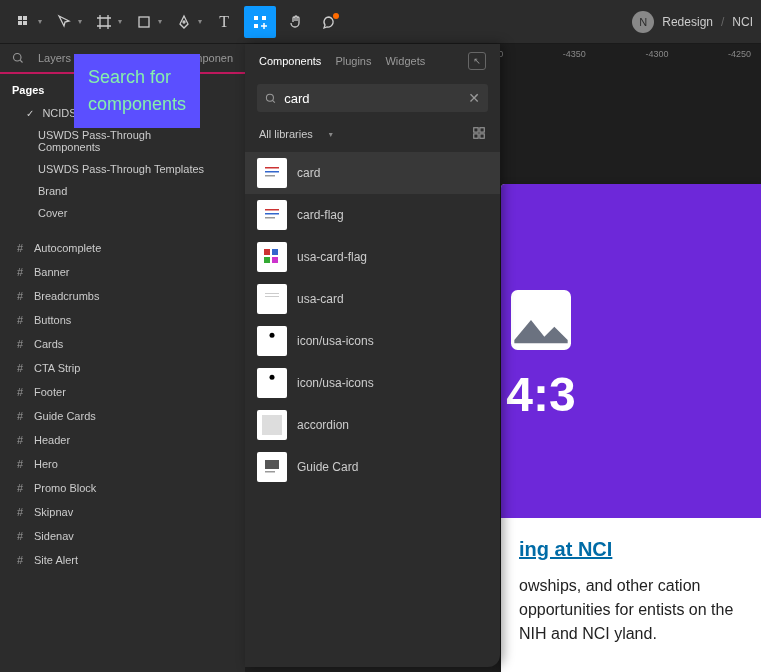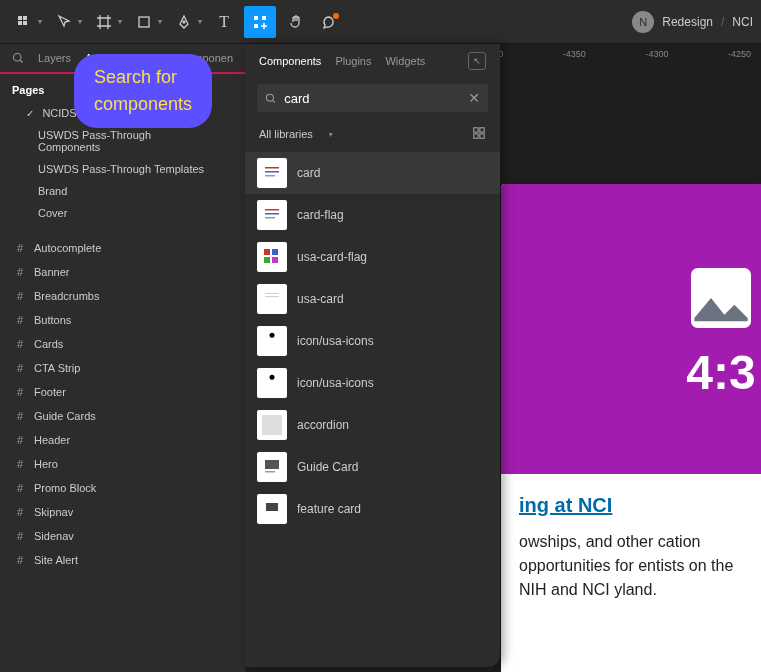--- a/index.html
+++ b/index.html
@@ -12,34 +12,34 @@
 .chev { font-size:8px; color:#888; margin-left:-6px; margin-right:2px;}
 .orange-dot { width:6px; height:6px; background:#ff6b00; border-radius:50%; position:relative; top:-6px; left:-4px;}
 .tb-right { margin-left:auto; display:flex; align-items:center; gap:8px; color:#ccc; }
 .avatar { width:22px; height:22px; border-radius:50%; background:#888; display:flex; align-items:center; justify-content:center; color:#2c2c2c; font-size:11px; font-weight:500;}
 .crumb-sep { color:#666; }
 .app { display:flex; height:calc(100% - 44px); }
 .leftpanel { width:245px; background:#2c2c2c; display:flex; flex-direction:column; position:relative; }
 .tabs { display:flex; align-items:center; gap:14px; padding:8px 12px; font-size:11px; color:#999; border-bottom:2px solid #be185d; }
 .tabs .act { color:#fff; }
 .tabs .dot::after { content:"•"; font-size:8px; position:relative; top:-4px; left:1px;}
-.callout { position:absolute; top:54px; left:74px; background:#5b4fff; color:#fde047; font-family:ui-monospace,Menlo,monospace; font-size:18px; padding:10px 20px; z-index:30; line-height:1.5;border-radius:23px; }
+.callout { position:absolute; top:54px; left:74px; background:#5b4fff; color:#86efac; font-family:ui-monospace,Menlo,monospace; font-size:18px; padding:10px 14px; z-index:30; line-height:1.5; }
 .sec-label { font-size:11px; color:#fff; font-weight:600; padding:10px 12px 6px;}
 .pages { padding:0 22px 8px; }
 .page-item { display:flex; align-items:center; gap:6px; padding:5px 8px 5px 16px; font-size:11px; color:#ccc; border-radius:2px;}
 .page-item.cur::before { content:"✓"; font-size:10px; margin-left:-12px; margin-right:2px; }
 .complist { padding:4px 8px; overflow:auto; }
 .comp-item { display:flex; align-items:center; gap:8px; padding:6px 6px; font-size:11px; color:#ccc; }
 .hash { color:#999; width:12px; text-align:center; }
 .canvas { flex:1; background:#1e1e1e; position:relative; overflow:hidden; }
 .ruler-h { position:absolute; top:0; left:0; right:0; height:20px; background:#2c2c2c00; display:flex; justify-content:space-around; font-size:9px; color:#888; align-items:center; gap:40px; padding-left:60px;}
 .ruler-v { position:absolute; top:0; left:0; bottom:0; width:20px; display:flex; flex-direction:column; justify-content:flex-end; align-items:center; font-size:9px; color:#888; gap:40px; padding-bottom:40px;}
 .ruler-v span { writing-mode:vertical-rl; }
 .card-preview { position:absolute; right:0; top:140px; bottom:0; width:260px; background:#fff; border-radius:4px 0 0 0; box-shadow:0 2px 8px rgba(0,0,0,0.3);}
-.card-img { height:290px; background:#a21caf; display:flex; align-items:center; justify-content:flex-end; border-radius:4px 0 0 0; }
+.card-img { height:334px; background:#6d28d9; display:flex; align-items:center; justify-content:flex-start; border-radius:4px 0 0 0; }
 .card-img .ph { text-align:center; }
 .card-img .ph svg { width:80px; height:80px; }
 .ratio { font-size:48px; font-weight:700; color:#fff; margin-top:4px;}
 .card-body { padding:16px 18px; color:#222; font-size:16px; line-height:1.5; }
 .card-body a { color:#006ba6; text-decoration:underline; font-weight:600; font-size:20px; }
 .asset-panel { position:absolute; top:44px; left:245px; width:255px; bottom:5px; background:#2c2c2c; z-index:20; box-shadow:3px 0 12px rgba(0,0,0,0.4); border-radius:0 0 12px 0;}
 .asset-tabs { display:flex; align-items:center; padding:8px 14px; font-size:11px; color:#999; gap:14px; }
 .asset-tabs .act { color:#fff; font-weight:500;}
 .asset-tabs .ricon { margin-left:auto; width:18px; height:18px; border:1px solid #666; border-radius:3px; display:flex; align-items:center; justify-content:center; font-size:9px;}
 .search { margin:6px 12px; background:#383838; border-radius:3px; display:flex; align-items:center; padding:6px 8px; gap:8px;}
@@ -327,28 +327,19 @@
       <div class="result">
         <div class="thumb">
           <svg width="20" height="20">
             <rect width="20" height="20" fill="#fff"></rect>
             <rect x="3" y="3" width="14" height="9" fill="#555"></rect>
             <rect x="3" y="14" width="10" height="1.5" fill="#999"></rect>
           </svg>
         </div>
         <span>Guide Card</span>
       </div>
-      <div class="result">
-        <div class="thumb">
-          <svg width="20" height="20">
-            <rect width="20" height="20" fill="#fff"></rect>
-            <rect x="4" y="4" width="12" height="8" fill="#444"></rect>
-          </svg>
-        </div>
-        <span>feature card</span>
-      </div>
     </div>
 </div>
 
 <div class="callout">
   <div>Search for</div>
   <div>components</div>
 </div>
 
 </body></html>

